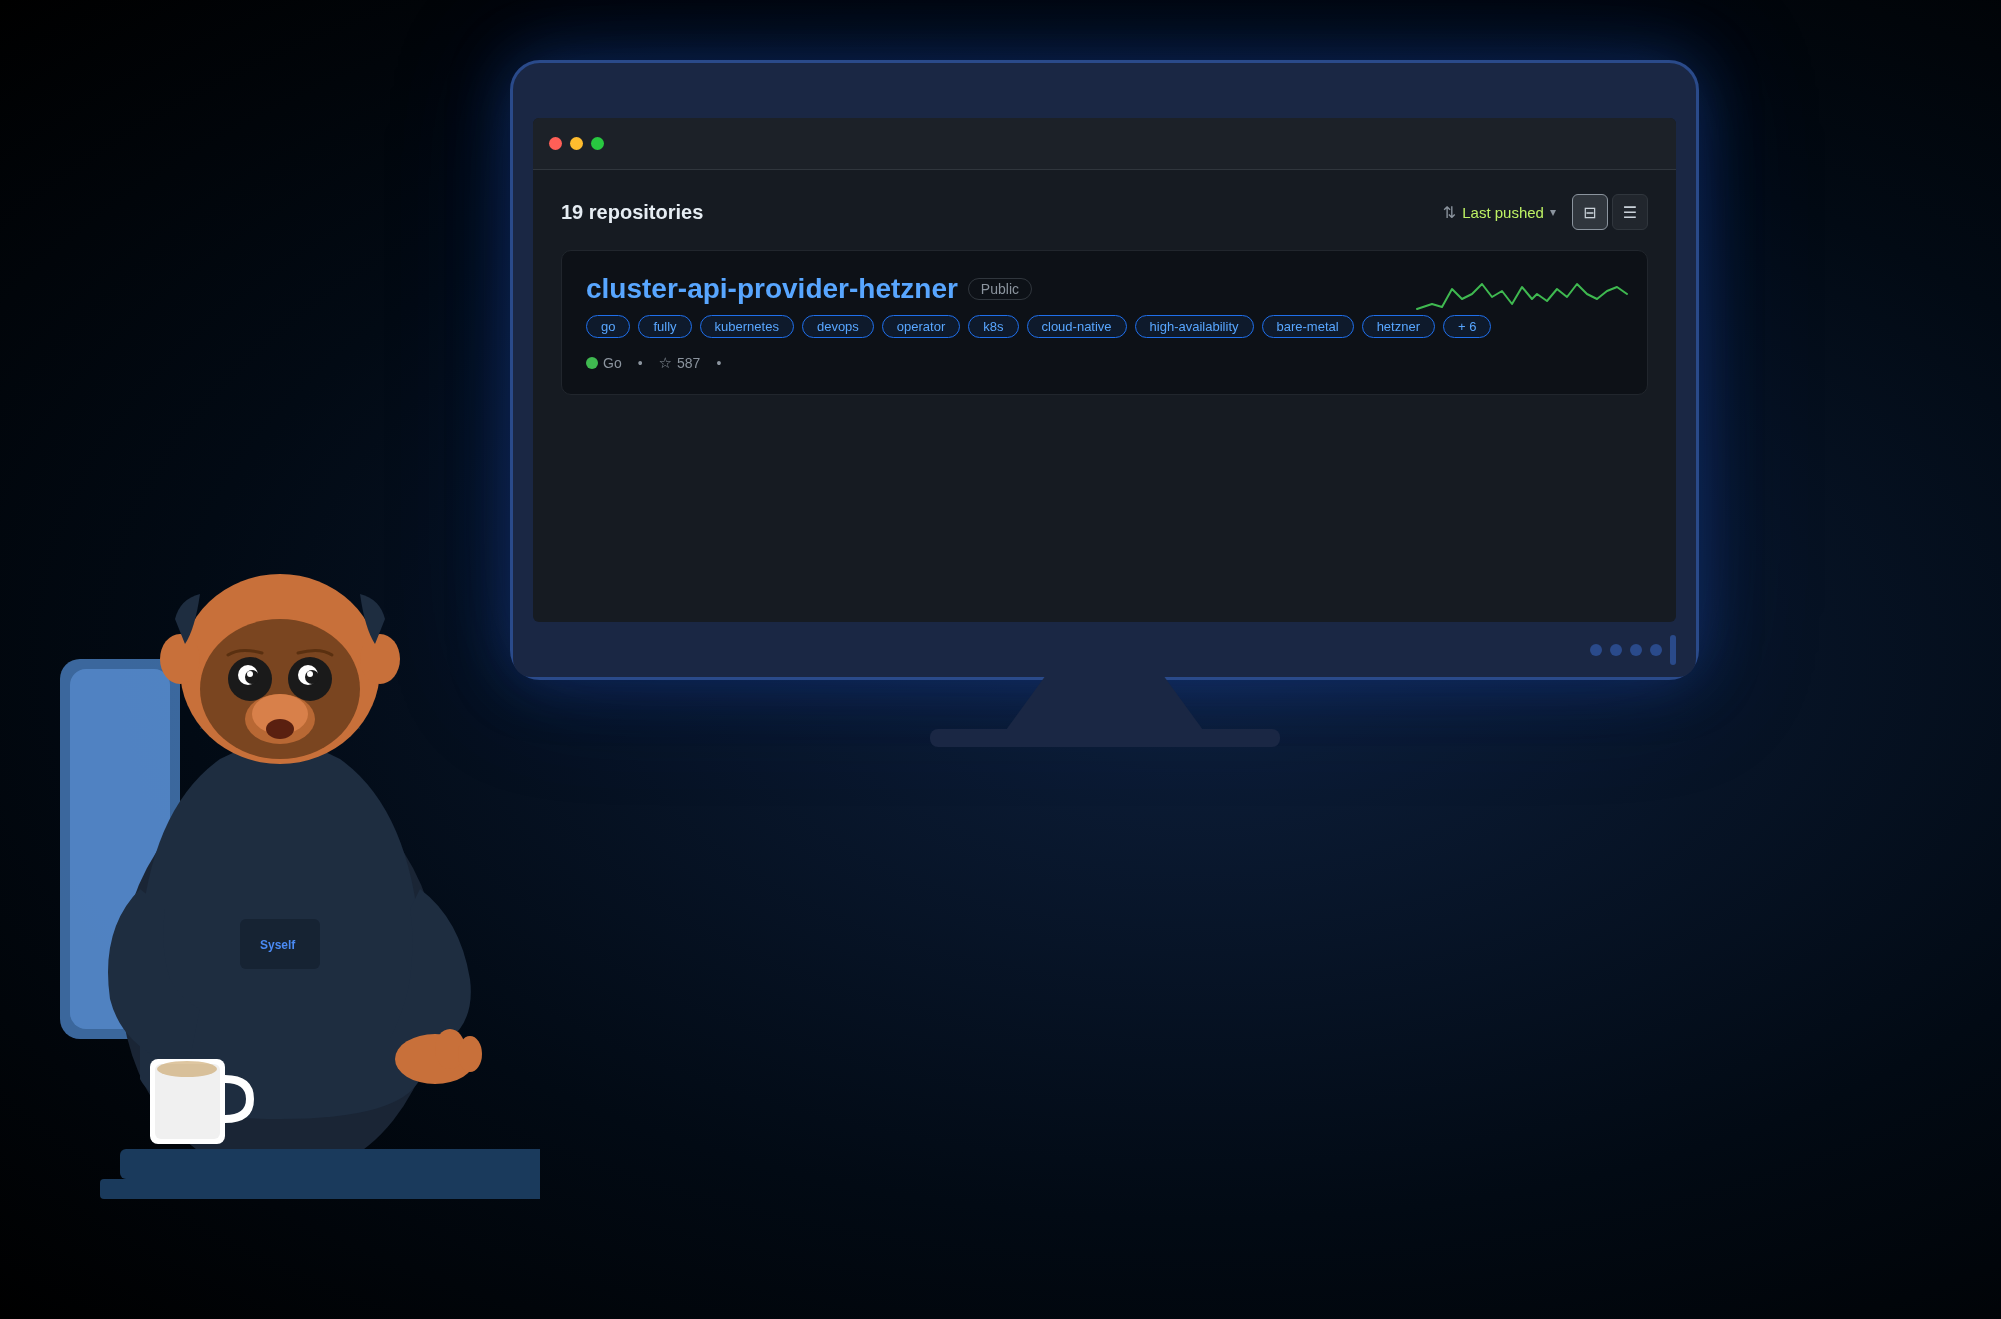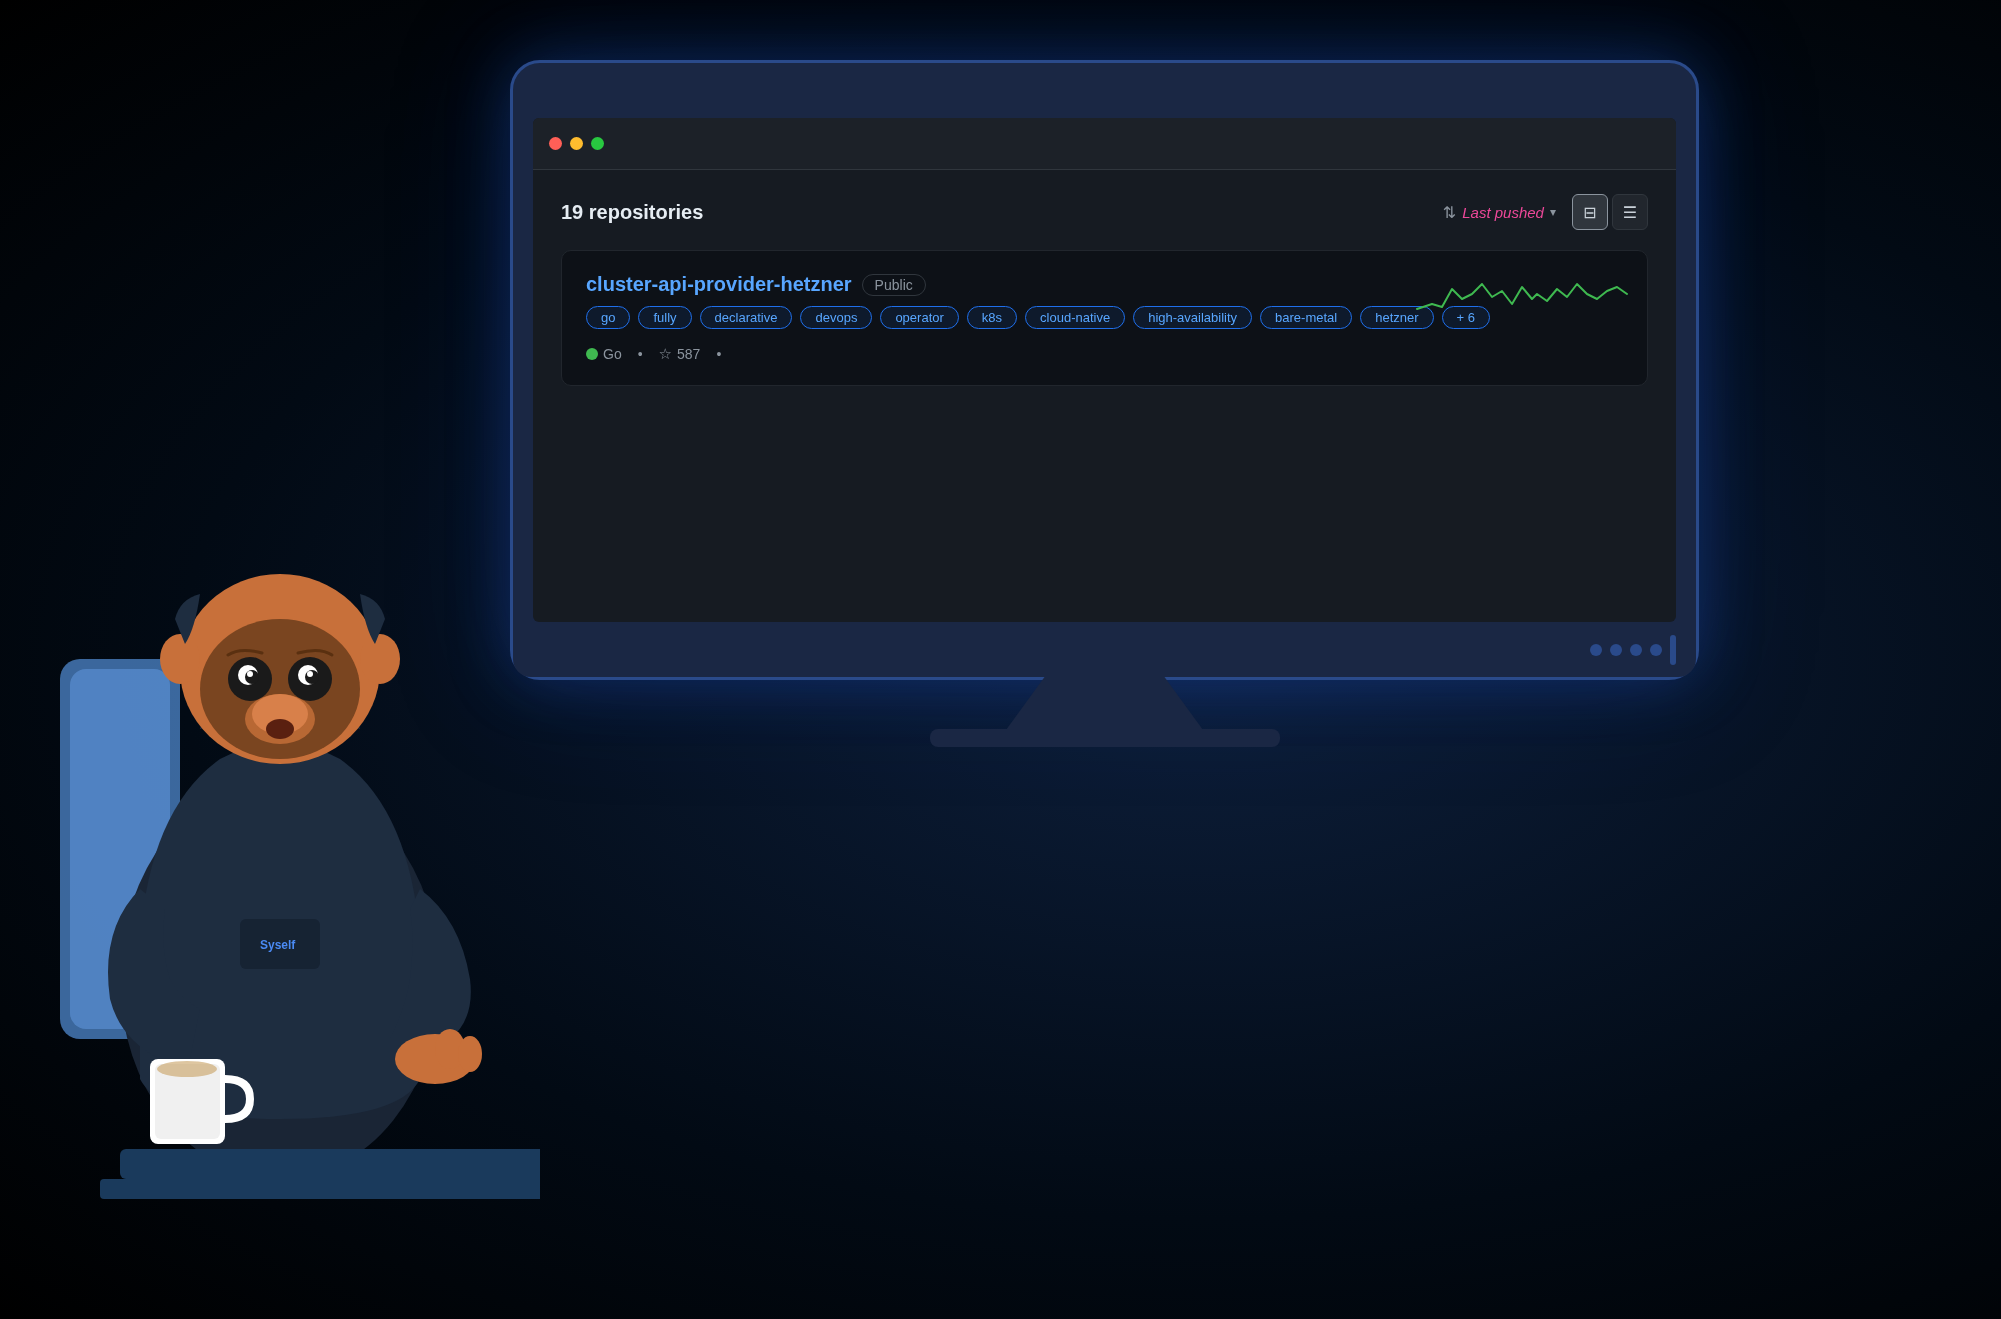--- a/index.html
+++ b/index.html
@@ -132,22 +132,21 @@
       cursor: pointer;
       padding: 4px 6px;
     }
 
     .sort-icon {
       color: #8b949e;
       font-size: 16px;
     }
 
     .sort-label {
-      color: #ec4899;
-      font-style: italic;
+      color: #bef264;
     }
 
     .dropdown-arrow {
       color: #8b949e;
       font-size: 12px;
     }
 
     .view-toggle {
       display: flex;
       gap: 4px;
@@ -188,21 +187,21 @@
       margin-bottom: 10px;
     }
 
     .repo-name-row {
       display: flex;
       align-items: center;
       gap: 10px;
     }
 
     .repo-name {
-      font-size: 20px;
+      font-size: 28px;
       font-weight: 600;
       color: #58a6ff;
       cursor: pointer;
     }
 
     .visibility-badge {
       border: 1px solid #30363d;
       border-radius: 20px;
       padding: 2px 12px;
       font-size: 14px;
@@ -353,21 +352,21 @@
           <div class="repo-name-row">
             <span class="repo-name">cluster-api-provider-hetzner</span>
             <span class="visibility-badge">Public</span>
           </div>
         </div>
 
 
         <div class="tags-container">
           <span class="tag">go</span>
           <span class="tag">fully</span>
-          <span class="tag">declarative</span>
+          <span class="tag">kubernetes</span>
           <span class="tag">devops</span>
           <span class="tag">operator</span>
           <span class="tag">k8s</span>
           <span class="tag">cloud-native</span>
           <span class="tag">high-availability</span>
           <span class="tag">bare-metal</span>
           <span class="tag">hetzner</span>
           <span class="tag">+ 6</span>
         </div>
 

